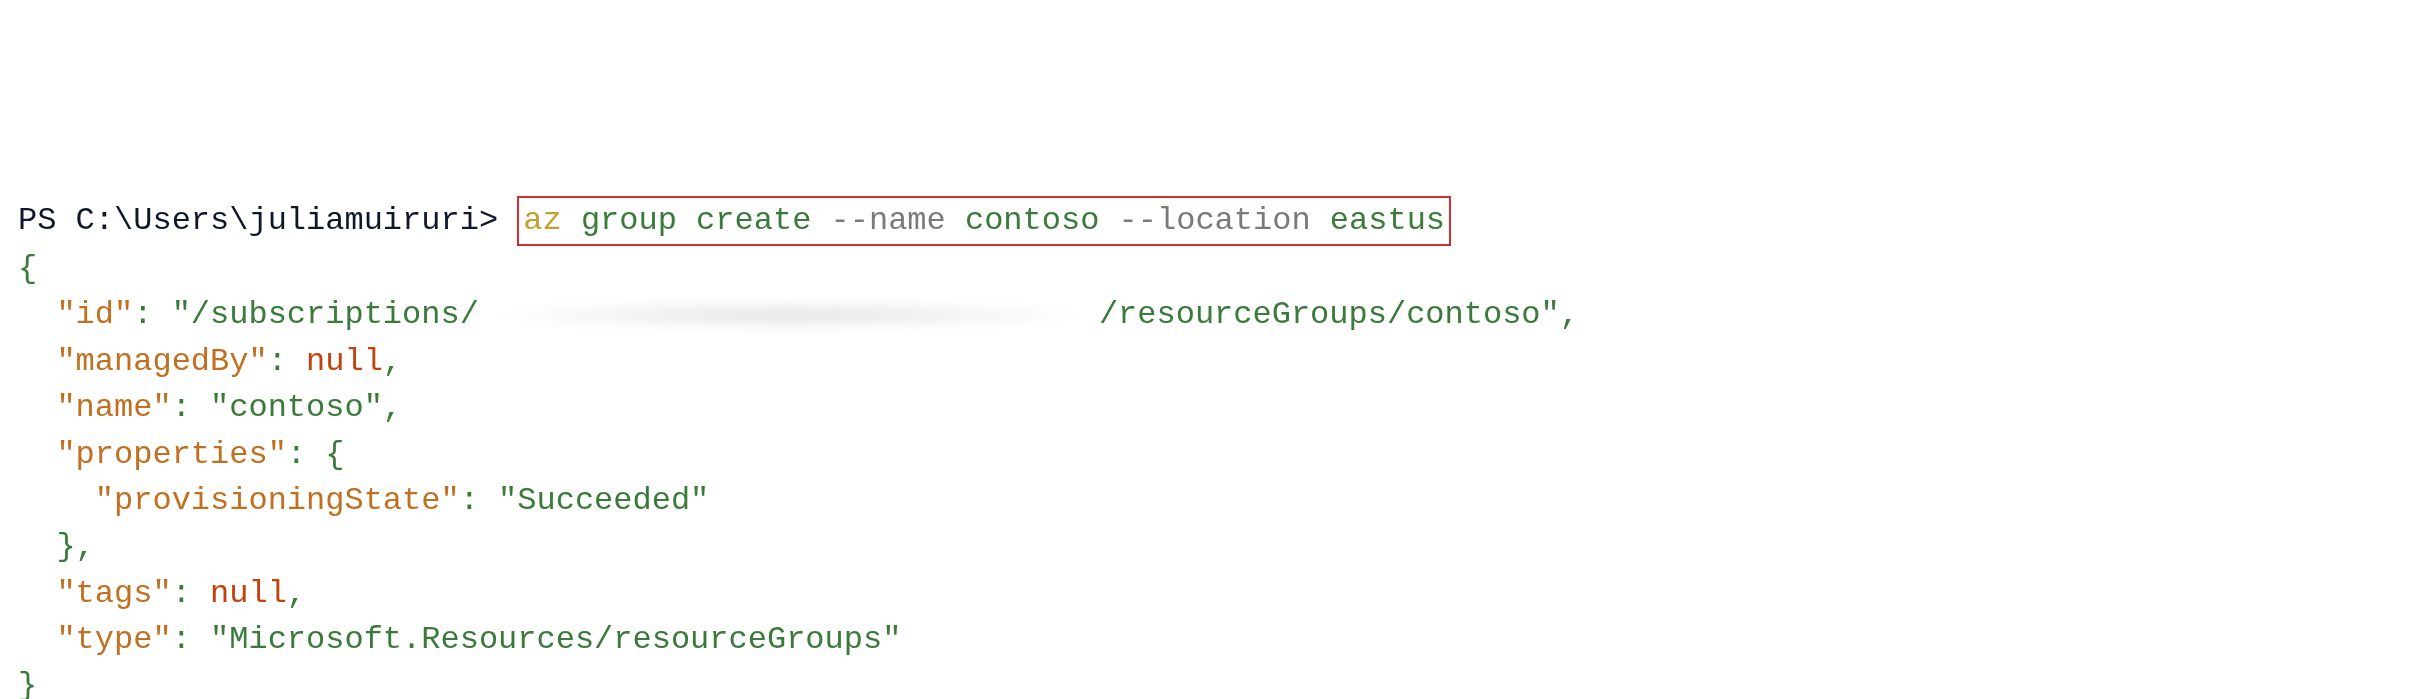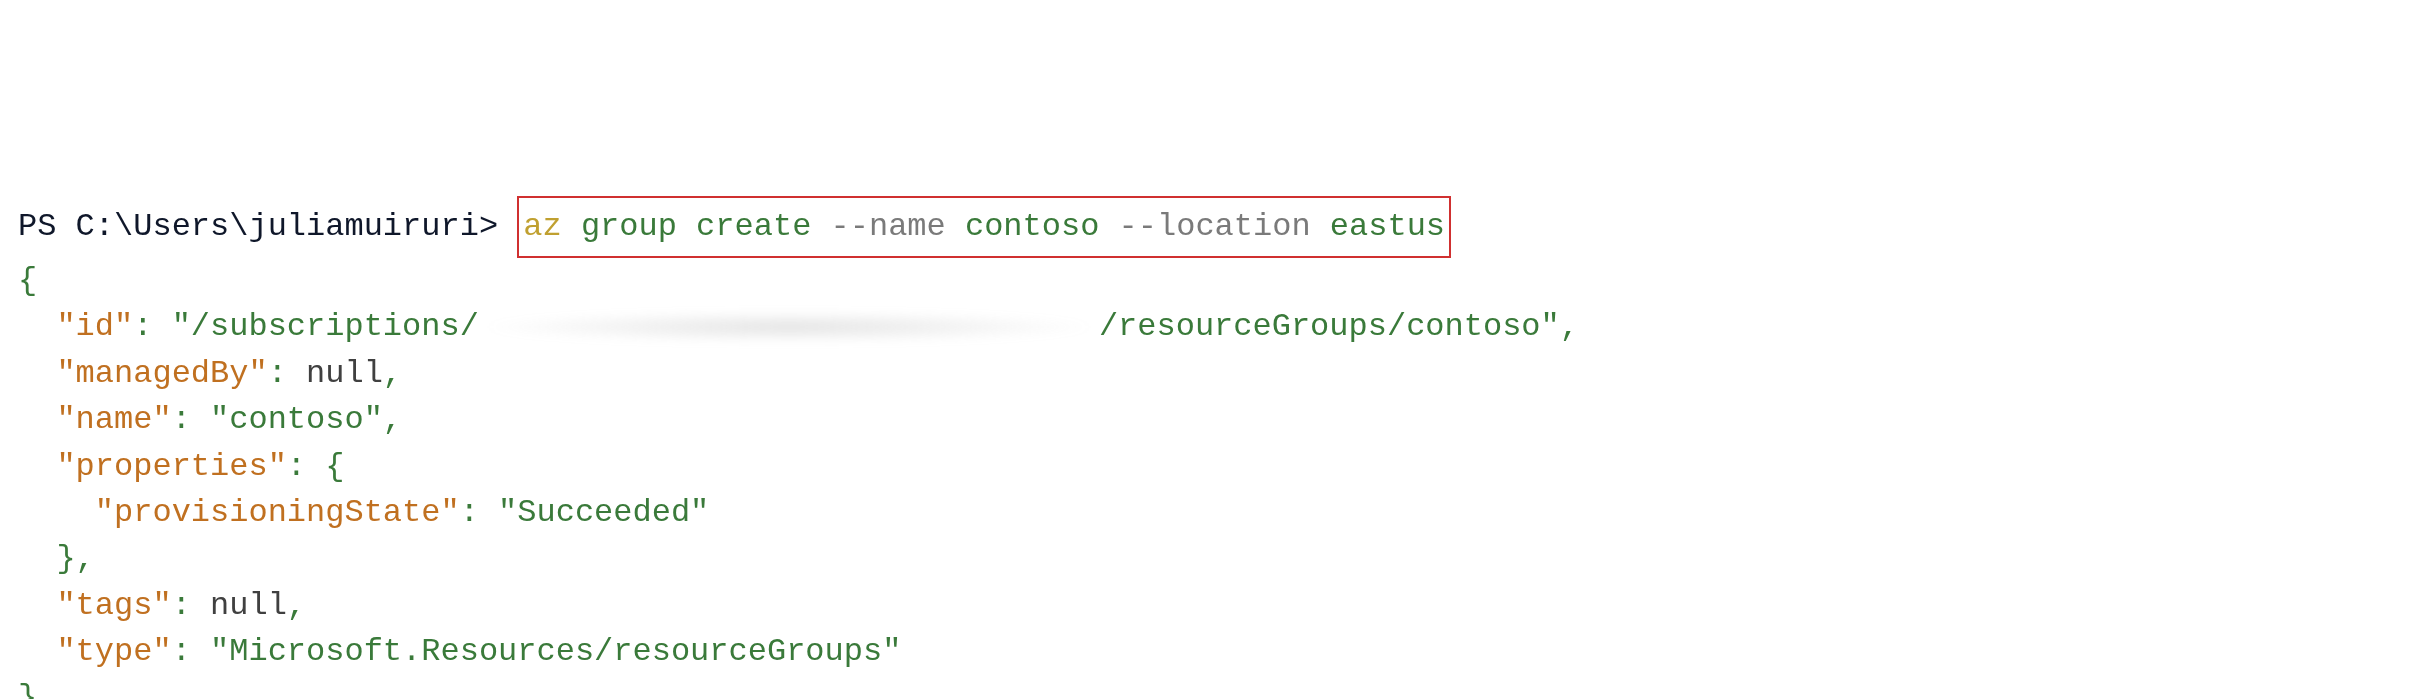--- a/index.html
+++ b/index.html
@@ -8,30 +8,30 @@
       font-family: 'Consolas', 'Courier New', monospace;
       font-size: 32px;
       line-height: 1.45;
       padding: 10px 18px;
       white-space: pre;
       color: #000;
     }
     .prompt { color: #0f172a; }
     .cmd-box {
       border: 2px solid #d03030;
-      padding: 6px 4px;
+      padding: 0 4px;
       display: inline-block;
     }
     .tok-yellow { color: #c0a030; }
     .tok-green  { color: #3a7a3a; }
     .tok-gray   { color: #7a7a7a; }
     .brace      { color: #3a7a3a; }
     .key        { color: #c07020; }
     .str        { color: #3a7a3a; }
-    .nul        { color: #404040; }
+    .nul        { color: #c2410c; }
     .redacted {
       display: inline-block;
       width: 620px;
       height: 1em;
       background: radial-gradient(ellipse at center, rgba(150,150,150,0.25) 0%, rgba(255,255,255,0) 70%);
       vertical-align: middle;
       filter: blur(4px);
     }
   </style>
 </head>

